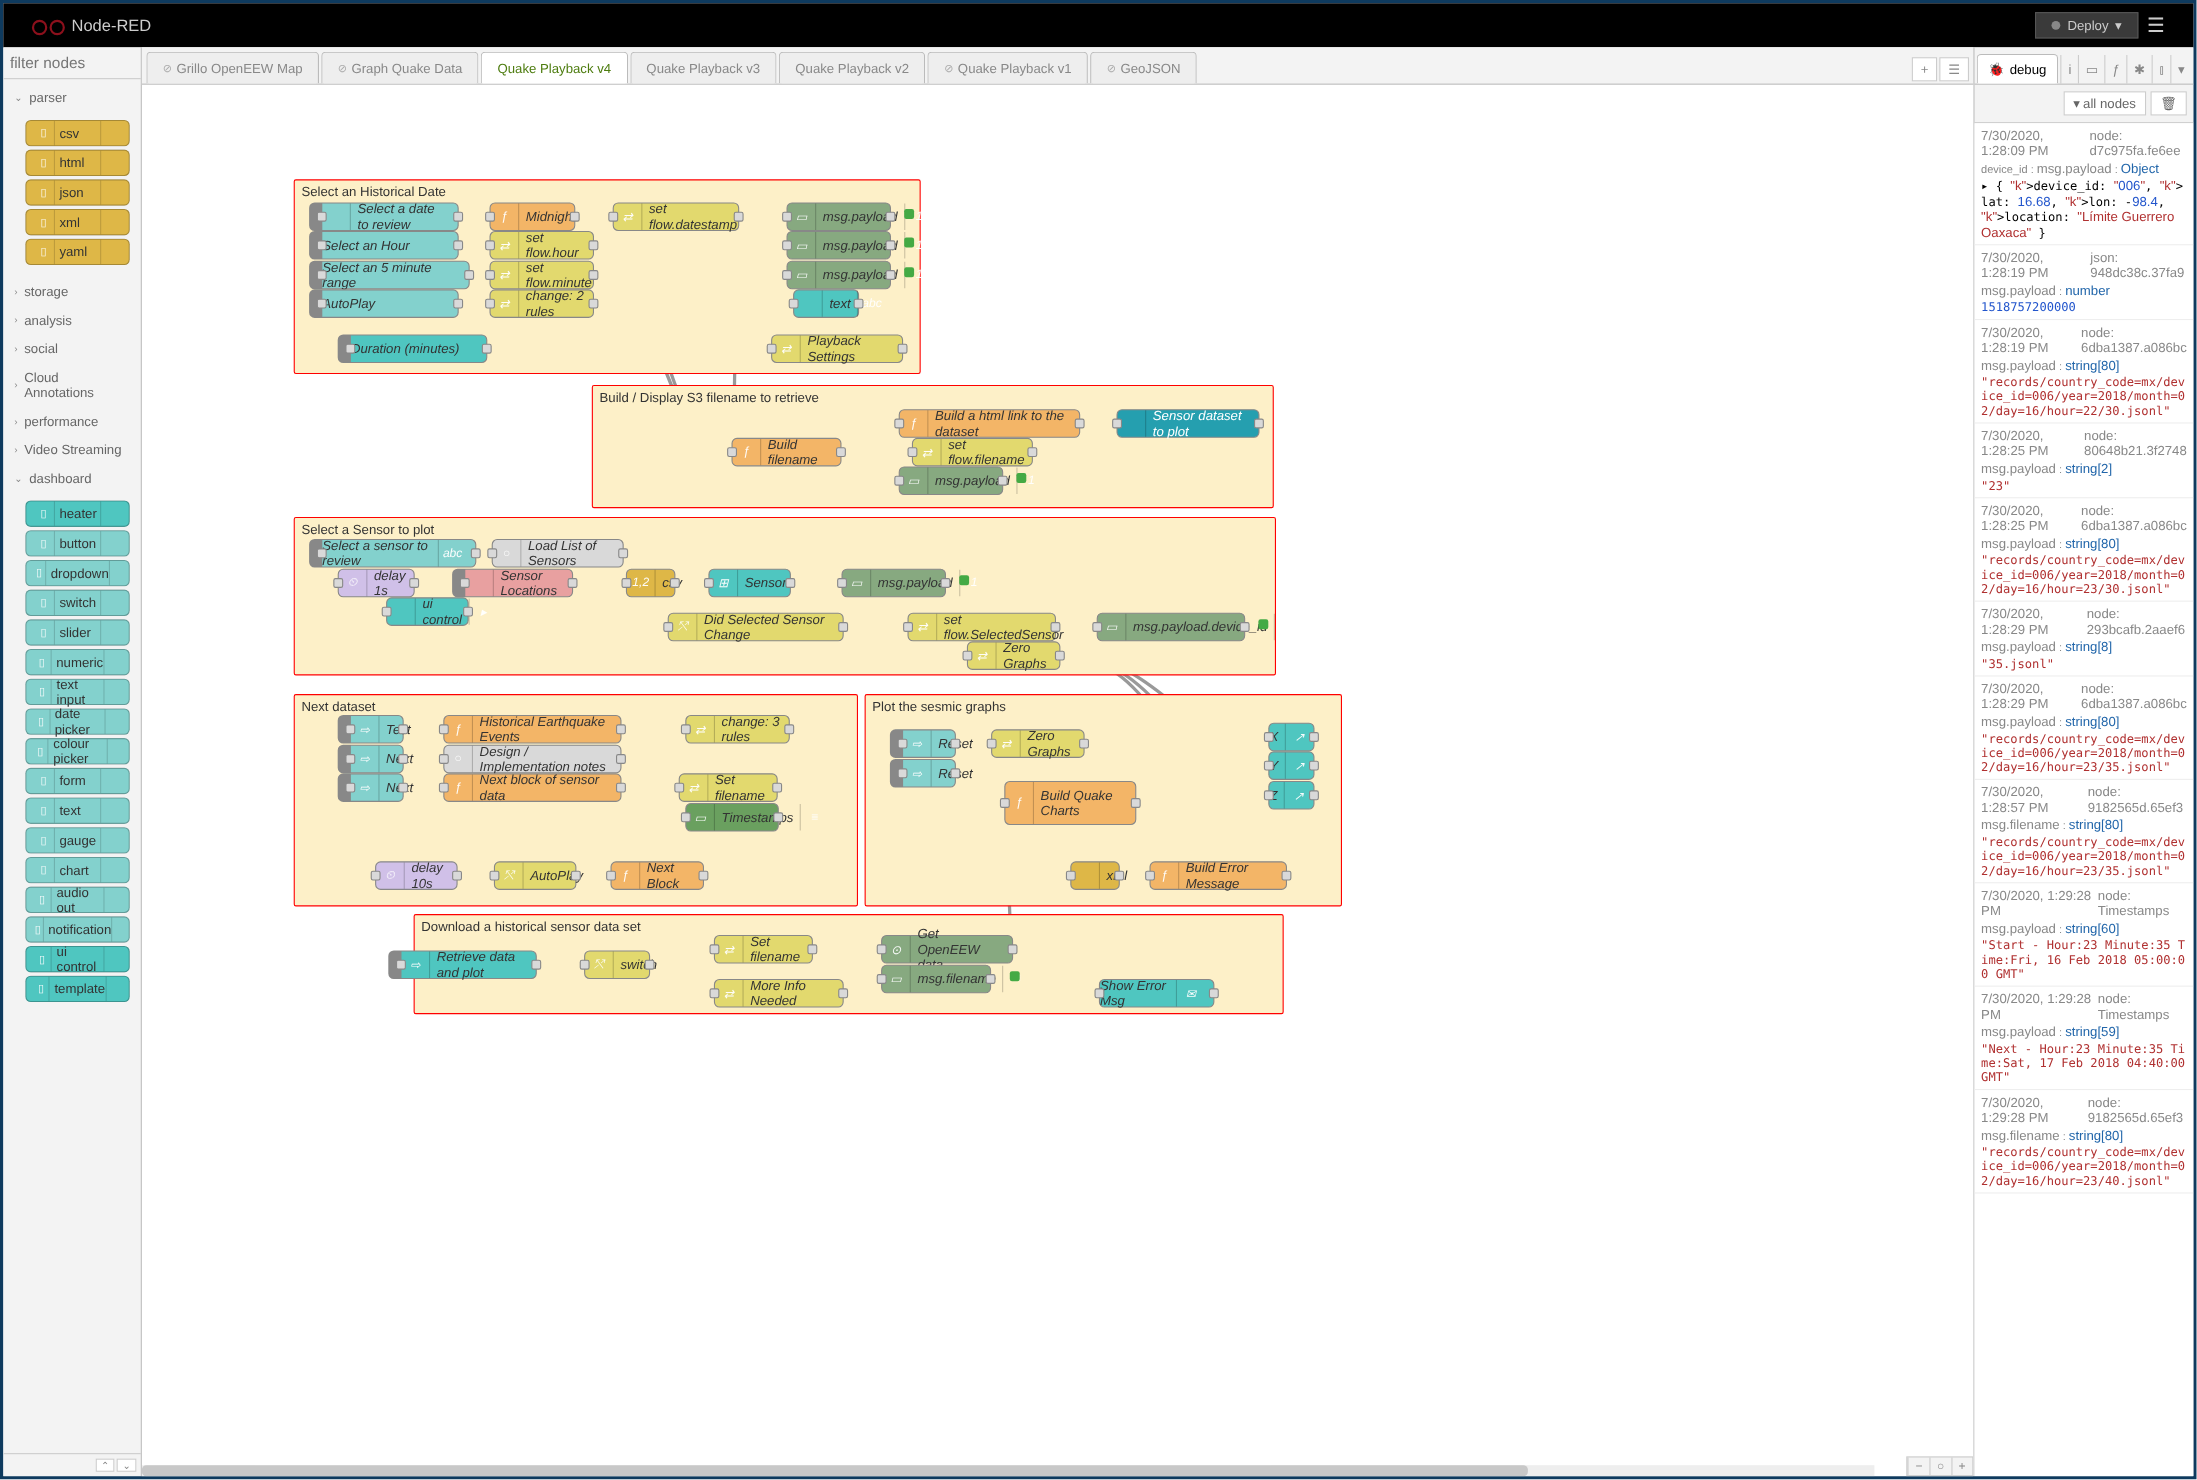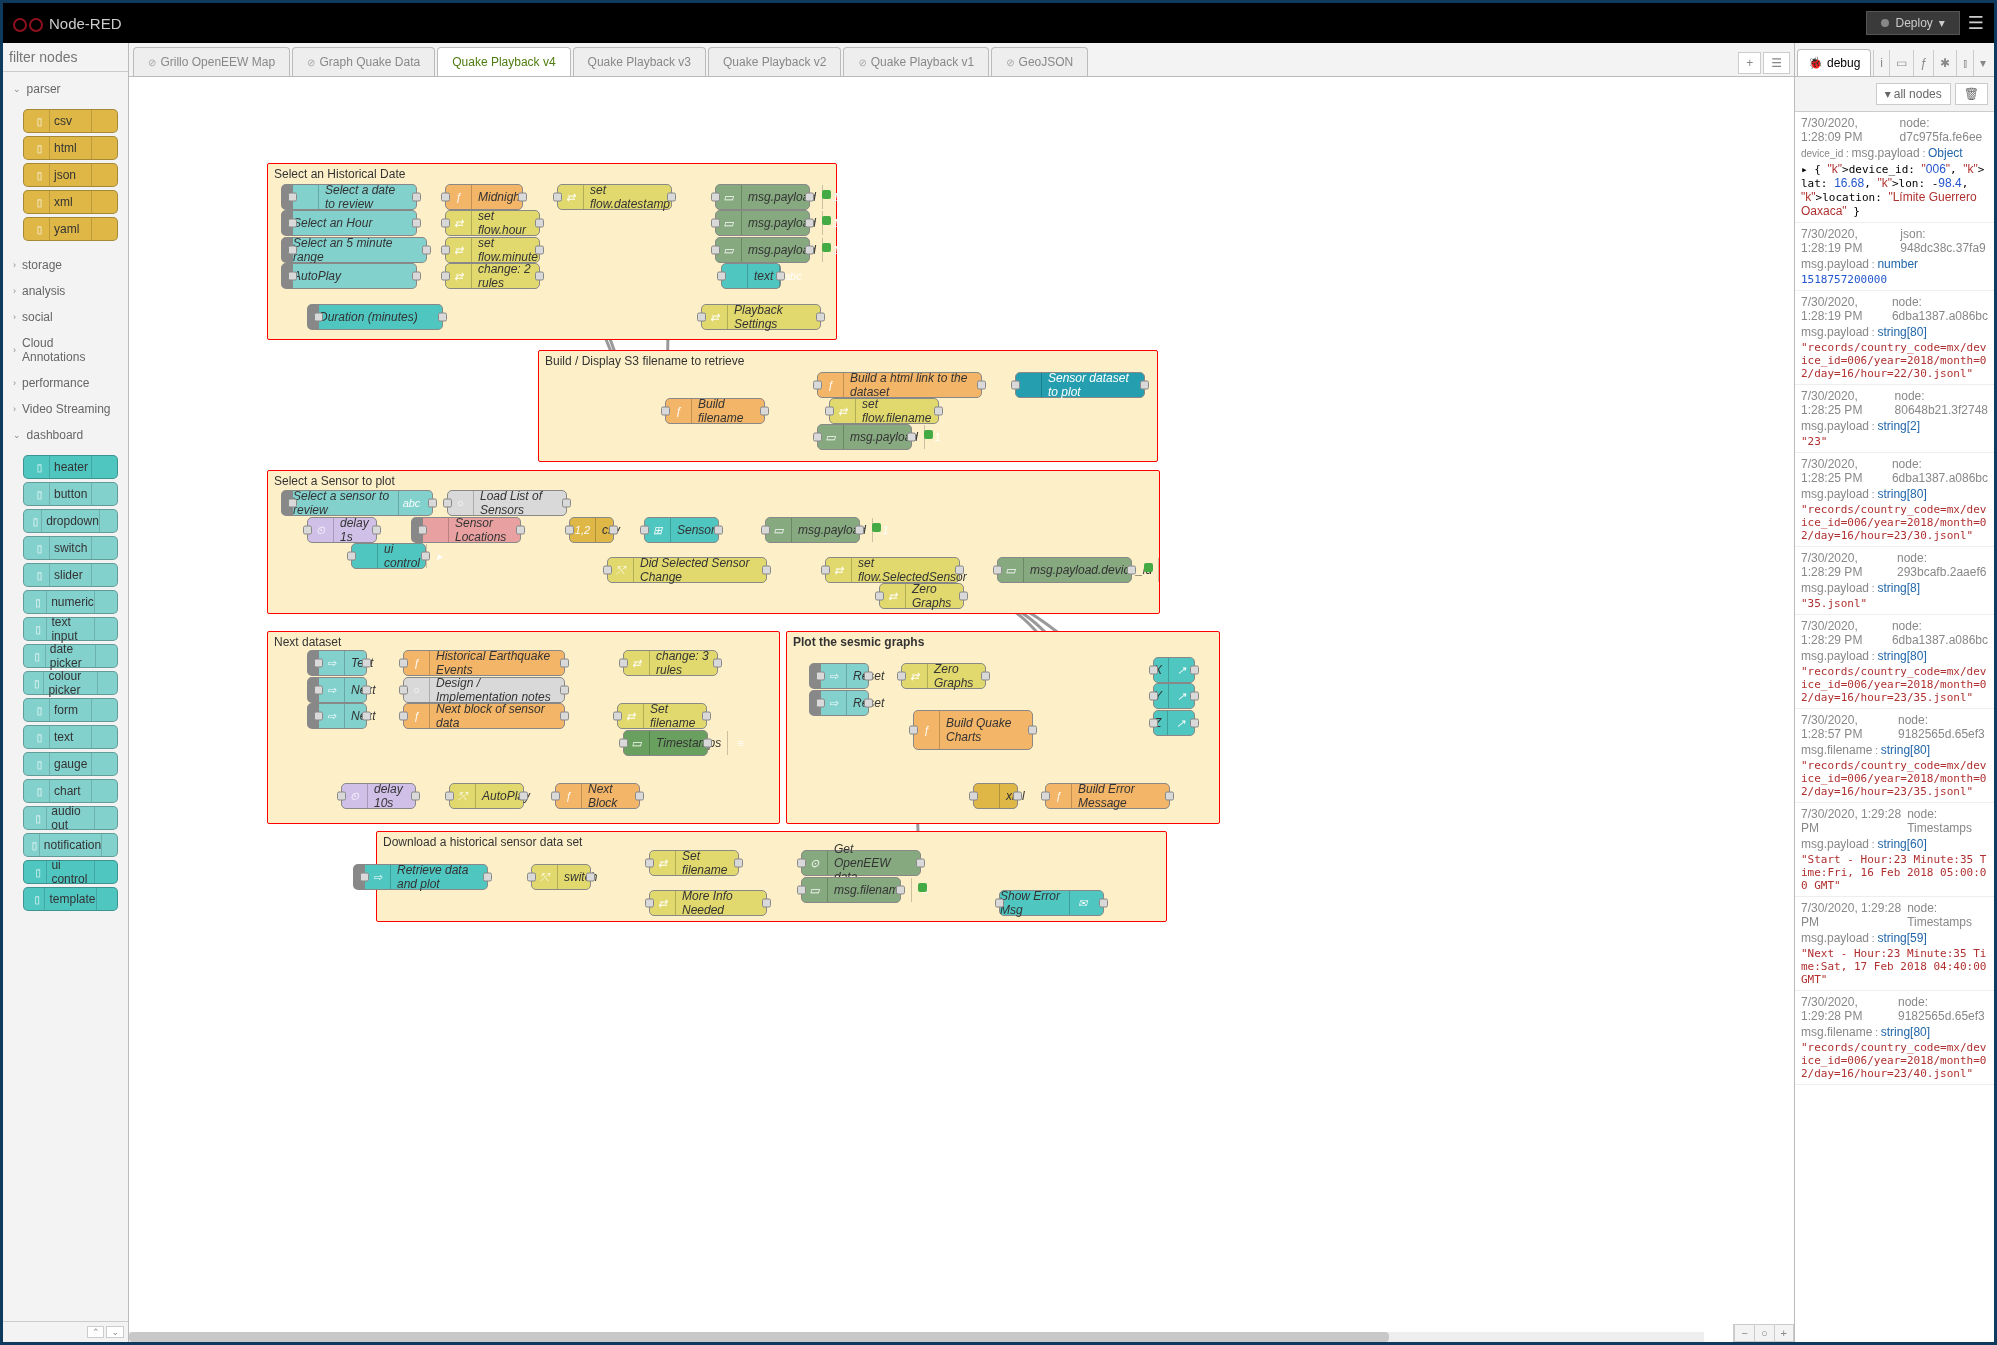--- a/index.html
+++ b/index.html
@@ -1,18 +1,18 @@
 <!DOCTYPE html>
 <html><head>
 <meta charset="utf-8">
 <style>
 *{box-sizing:border-box;margin:0;padding:0;font-family:Helvetica,Arial,sans-serif;font-size:12px}
 html,body{width:100%;height:100%;background:#fff;overflow:hidden}
 .app{display:flex;flex-direction:column;height:100vh;border:3px solid #0e3a5e}
-.header{background:#000;color:#ccc;height:40px;display:flex;align-items:center;padding:0 10px}
+.header{background:#000;color:#ccc;height:40px;display:flex;align-items:center;padding:0 26px}
 .logo{display:flex;align-items:center;gap:6px}
 .logo-icon{width:30px;height:16px;position:relative}
 .logo-icon::before,.logo-icon::after{content:"";position:absolute;width:10px;height:10px;border:2px solid #8c101c;border-radius:50%}
 .logo-icon::before{left:0;top:3px}
 .logo-icon::after{right:0;top:3px}
 .logo-text{color:#ccc;font-size:15px}
 .header-right{margin-left:auto;display:flex;align-items:center;gap:8px}
 .deploy-btn{background:#3a3a3a;color:#ccc;border:1px solid #555;padding:4px 14px;display:flex;align-items:center;gap:6px;font-size:13px}
 .deploy-dot{width:8px;height:8px;background:#888;border-radius:50%}
 .menu-btn{color:#ccc;font-size:18px;cursor:pointer}
@@ -335,21 +335,21 @@
             </div>
             <div class="group" style="left: 409px; top: 273px; width: 620px; height: 112px;">
               <span class="group-label">Build / Display S3 filename to retrieve</span>
             </div>
             <div class="group" style="left: 138px; top: 393px; width: 893px; height: 144px;">
               <span class="group-label">Select a Sensor to plot</span>
             </div>
             <div class="group" style="left: 138px; top: 554px; width: 513px; height: 193px;">
               <span class="group-label">Next dataset</span>
             </div>
-            <div class="group" style="left: 657px; top: 554px; width: 434px; height: 193px; font-weight: bold;">
+            <div class="group" style="left: 657px; top: 554px; width: 434px; height: 193px;">
               <span class="group-label">Plot the sesmic graphs</span>
             </div>
             <div class="group" style="left: 209px; top: 754px; width: 791px; height: 91px; margin-left: 38px;">
               <span class="group-label">Download a historical sensor data set</span>
             </div>
             <div class="node n-teal-l btn" style="left: 152px; top: 107px; width: 136px;">
               <span class="nicon"></span>
               <span>Select a date to review</span>
               <span class="port l"></span>
               <span class="port r"></span>

